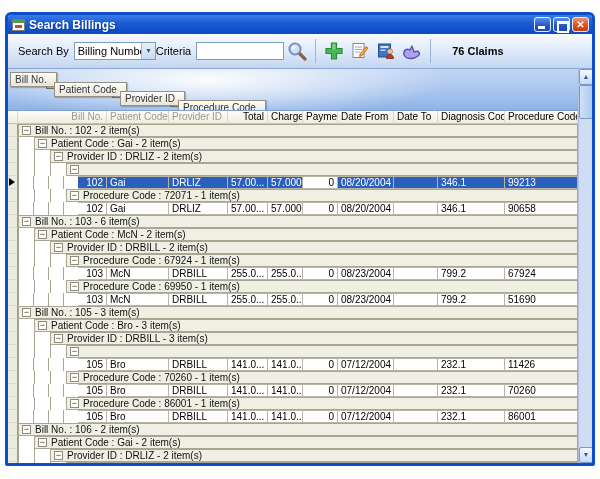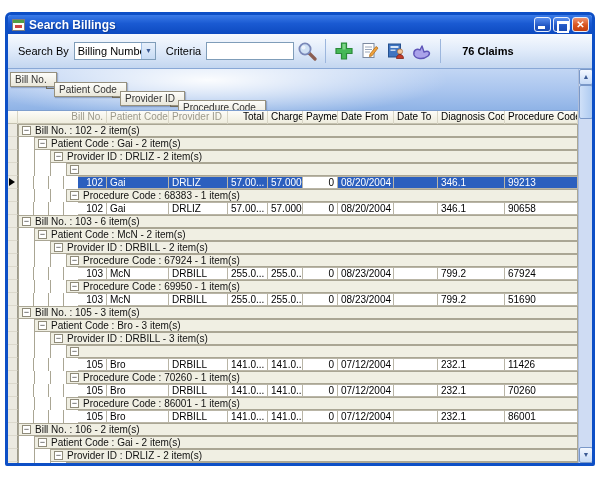--- a/index.html
+++ b/index.html
@@ -28,21 +28,21 @@
   
   #toolbar { height:35px; display:flex; align-items:center; padding:0 6px 0 10px;
              background:linear-gradient(180deg,#f7fafe 0%,#e2ecfa 45%,#c3d6f0 100%);
              border-bottom:1px solid #89a8d6; }
   .tb-label { font-size:11px; color:#000; margin-right:5px; }
   #searchby-select { width:82px; height:18px; background:#fff; border:1px solid #7f9db9;
                      display:flex; align-items:center; font-size:11px; }
   #searchby-select .val { flex:1 1 auto; padding-left:3px; white-space:nowrap; overflow:hidden; }
   #searchby-select .drop { width:15px; height:16px; background:linear-gradient(180deg,#e6effb,#c7dbf4);
                            border-left:1px solid #9ebee6; color:#3b5a94; font-size:7px; text-align:center; line-height:16px; }
-  #criteria-label { margin-left:10px; }
+  #criteria-label { margin-left:0; }
   #criteria-input { width:88px; height:18px; border:1px solid #7f9db9; background:#fff; font-size:11px; padding:0 3px;
                     font-family:"Liberation Sans",sans-serif; }
   .tb-sep { width:1px; height:24px; background:#9cb6dd; margin:0 5px; flex:0 0 auto; }
   .tb-icon { width:22px; height:22px; margin:0 2px; display:flex; align-items:center; justify-content:center; flex:0 0 auto; }
   #claims-count { font-size:11px; font-weight:bold; margin-left:16px; white-space:nowrap; }
 
   
   #gridwrap { position:relative; height:394px; background:#fff; }
   #gridcontent { position:absolute; left:0; top:0; width:570px; height:394px; overflow:hidden; }
 
@@ -237,21 +237,21 @@
               <div class="dcell" style="width: 67px;">346.1</div>
               <div class="dcell" style="width: 73px;">99213</div>
             </div>
             <div class="grow">
               <div class="sel-cell"></div>
               <div class="indent" style="width: 16px;"></div>
               <div class="indent" style="width: 16px;"></div>
               <div class="indent" style="width: 16px;"></div>
               <div class="gbox">
                 <div class="collapse">−</div>
-                <span class="glabel">Procedure Code : 68383 - 1 item(s)</span>
+                <span class="glabel">Procedure Code : 72071 - 1 item(s)</span>
               </div>
             </div>
             <div class="drow">
               <div class="sel-cell"></div>
               <div class="indent" style="width: 15px;"></div>
               <div class="indent" style="width: 15px;"></div>
               <div class="indent" style="width: 15px;"></div>
               <div class="indent" style="width: 15px;"></div>
               <div class="dcell right" style="width: 29px;">102</div>
               <div class="dcell" style="width: 62px;">Gai</div>

